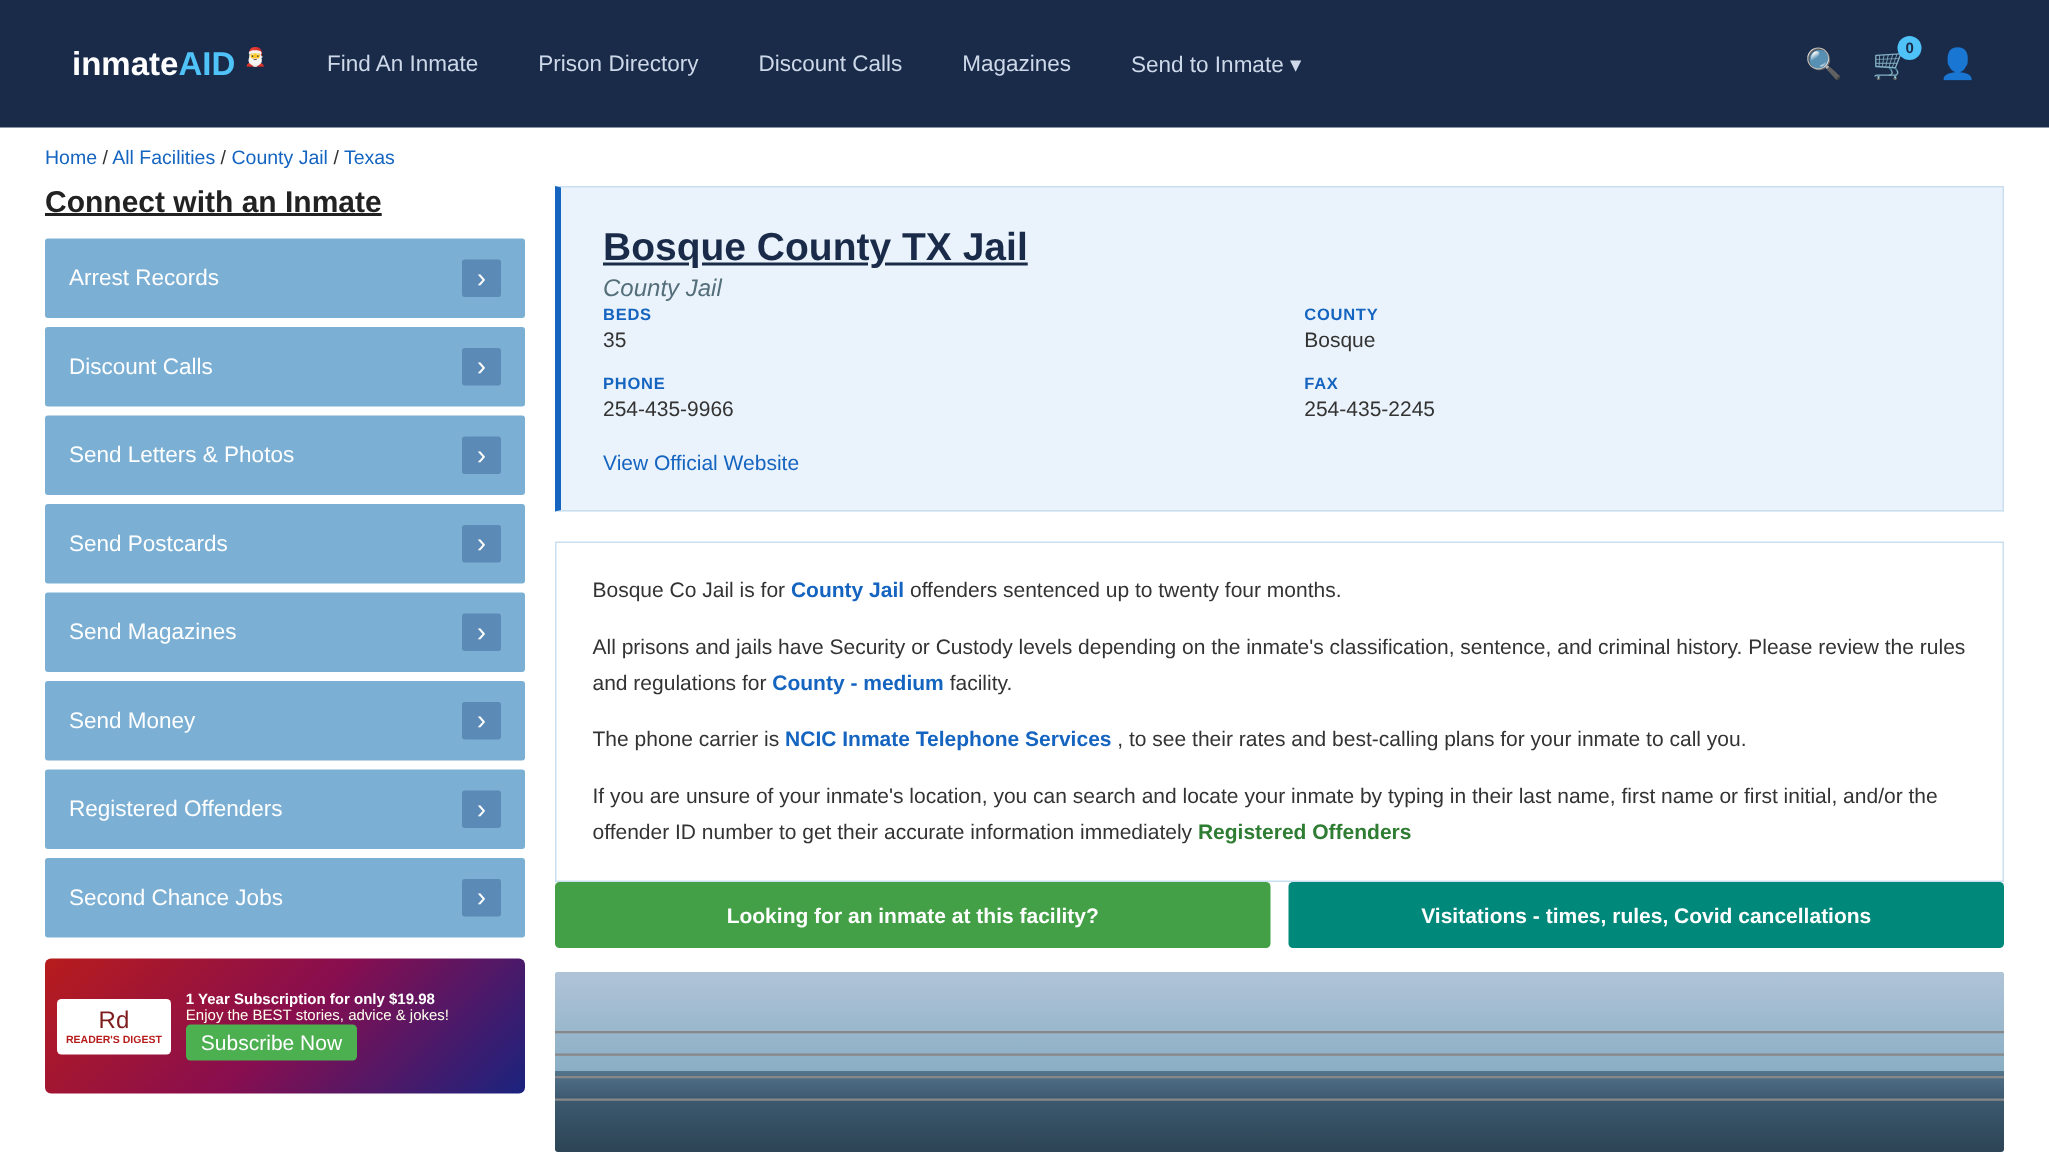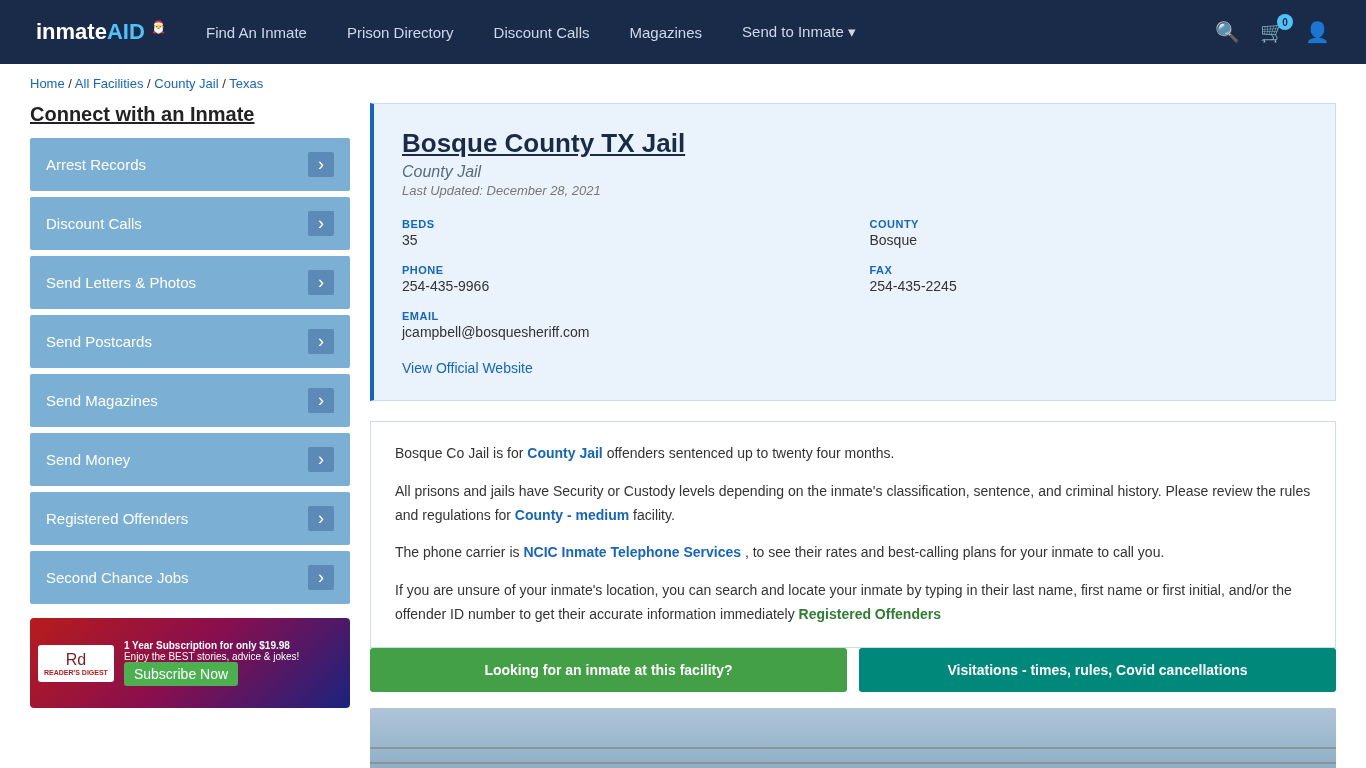--- a/index.html
+++ b/index.html
@@ -3,22 +3,22 @@
   <meta charset="utf-8">
   <style>
     * { margin: 0; padding: 0; box-sizing: border-box; }
     body { font-family: Arial, sans-serif; font-size: 14px; color: #333; background: #fff; }
 
     
     .header {
       background: #1a2b4a;
       display: flex;
       align-items: center;
-      padding: 0 36px;
-      height: 64px;
+      padding: 0 48px;
+      height: 85px;
       gap: 40px;
     }
     .logo {
       display: flex;
       align-items: center;
       min-width: 130px;
     }
     .logo-text {
       font-size: 22px;
       font-weight: bold;
@@ -377,42 +377,37 @@
         </div>
       </div>
     </div>
   </aside>
 
   <main class="content">
 
     <div class="facility-card">
       <div class="facility-name">Bosque County TX Jail</div>
       <div class="facility-type">County Jail</div>
-      <div class="facility-updated">Last Updated: December 28, 2021</div>
 
       <div class="facility-details">
         <div>
           <div class="detail-label">BEDS</div>
           <div class="detail-value">35</div>
         </div>
         <div>
           <div class="detail-label">COUNTY</div>
           <div class="detail-value">Bosque</div>
         </div>
         <div>
           <div class="detail-label">PHONE</div>
           <div class="detail-value">254-435-9966</div>
         </div>
         <div>
           <div class="detail-label">FAX</div>
           <div class="detail-value">254-435-2245</div>
-        </div>
-        <div>
-          <div class="detail-label">EMAIL</div>
-          <div class="detail-value">jcampbell@bosquesheriff.com</div>
         </div>
       </div>
 
       <a href="#" class="official-link">View Official Website</a>
     </div>
 
     <div class="description">
       <p>
         <span>Bosque Co Jail is for</span>
         <a href="#" class="desc-link">County Jail</a>

